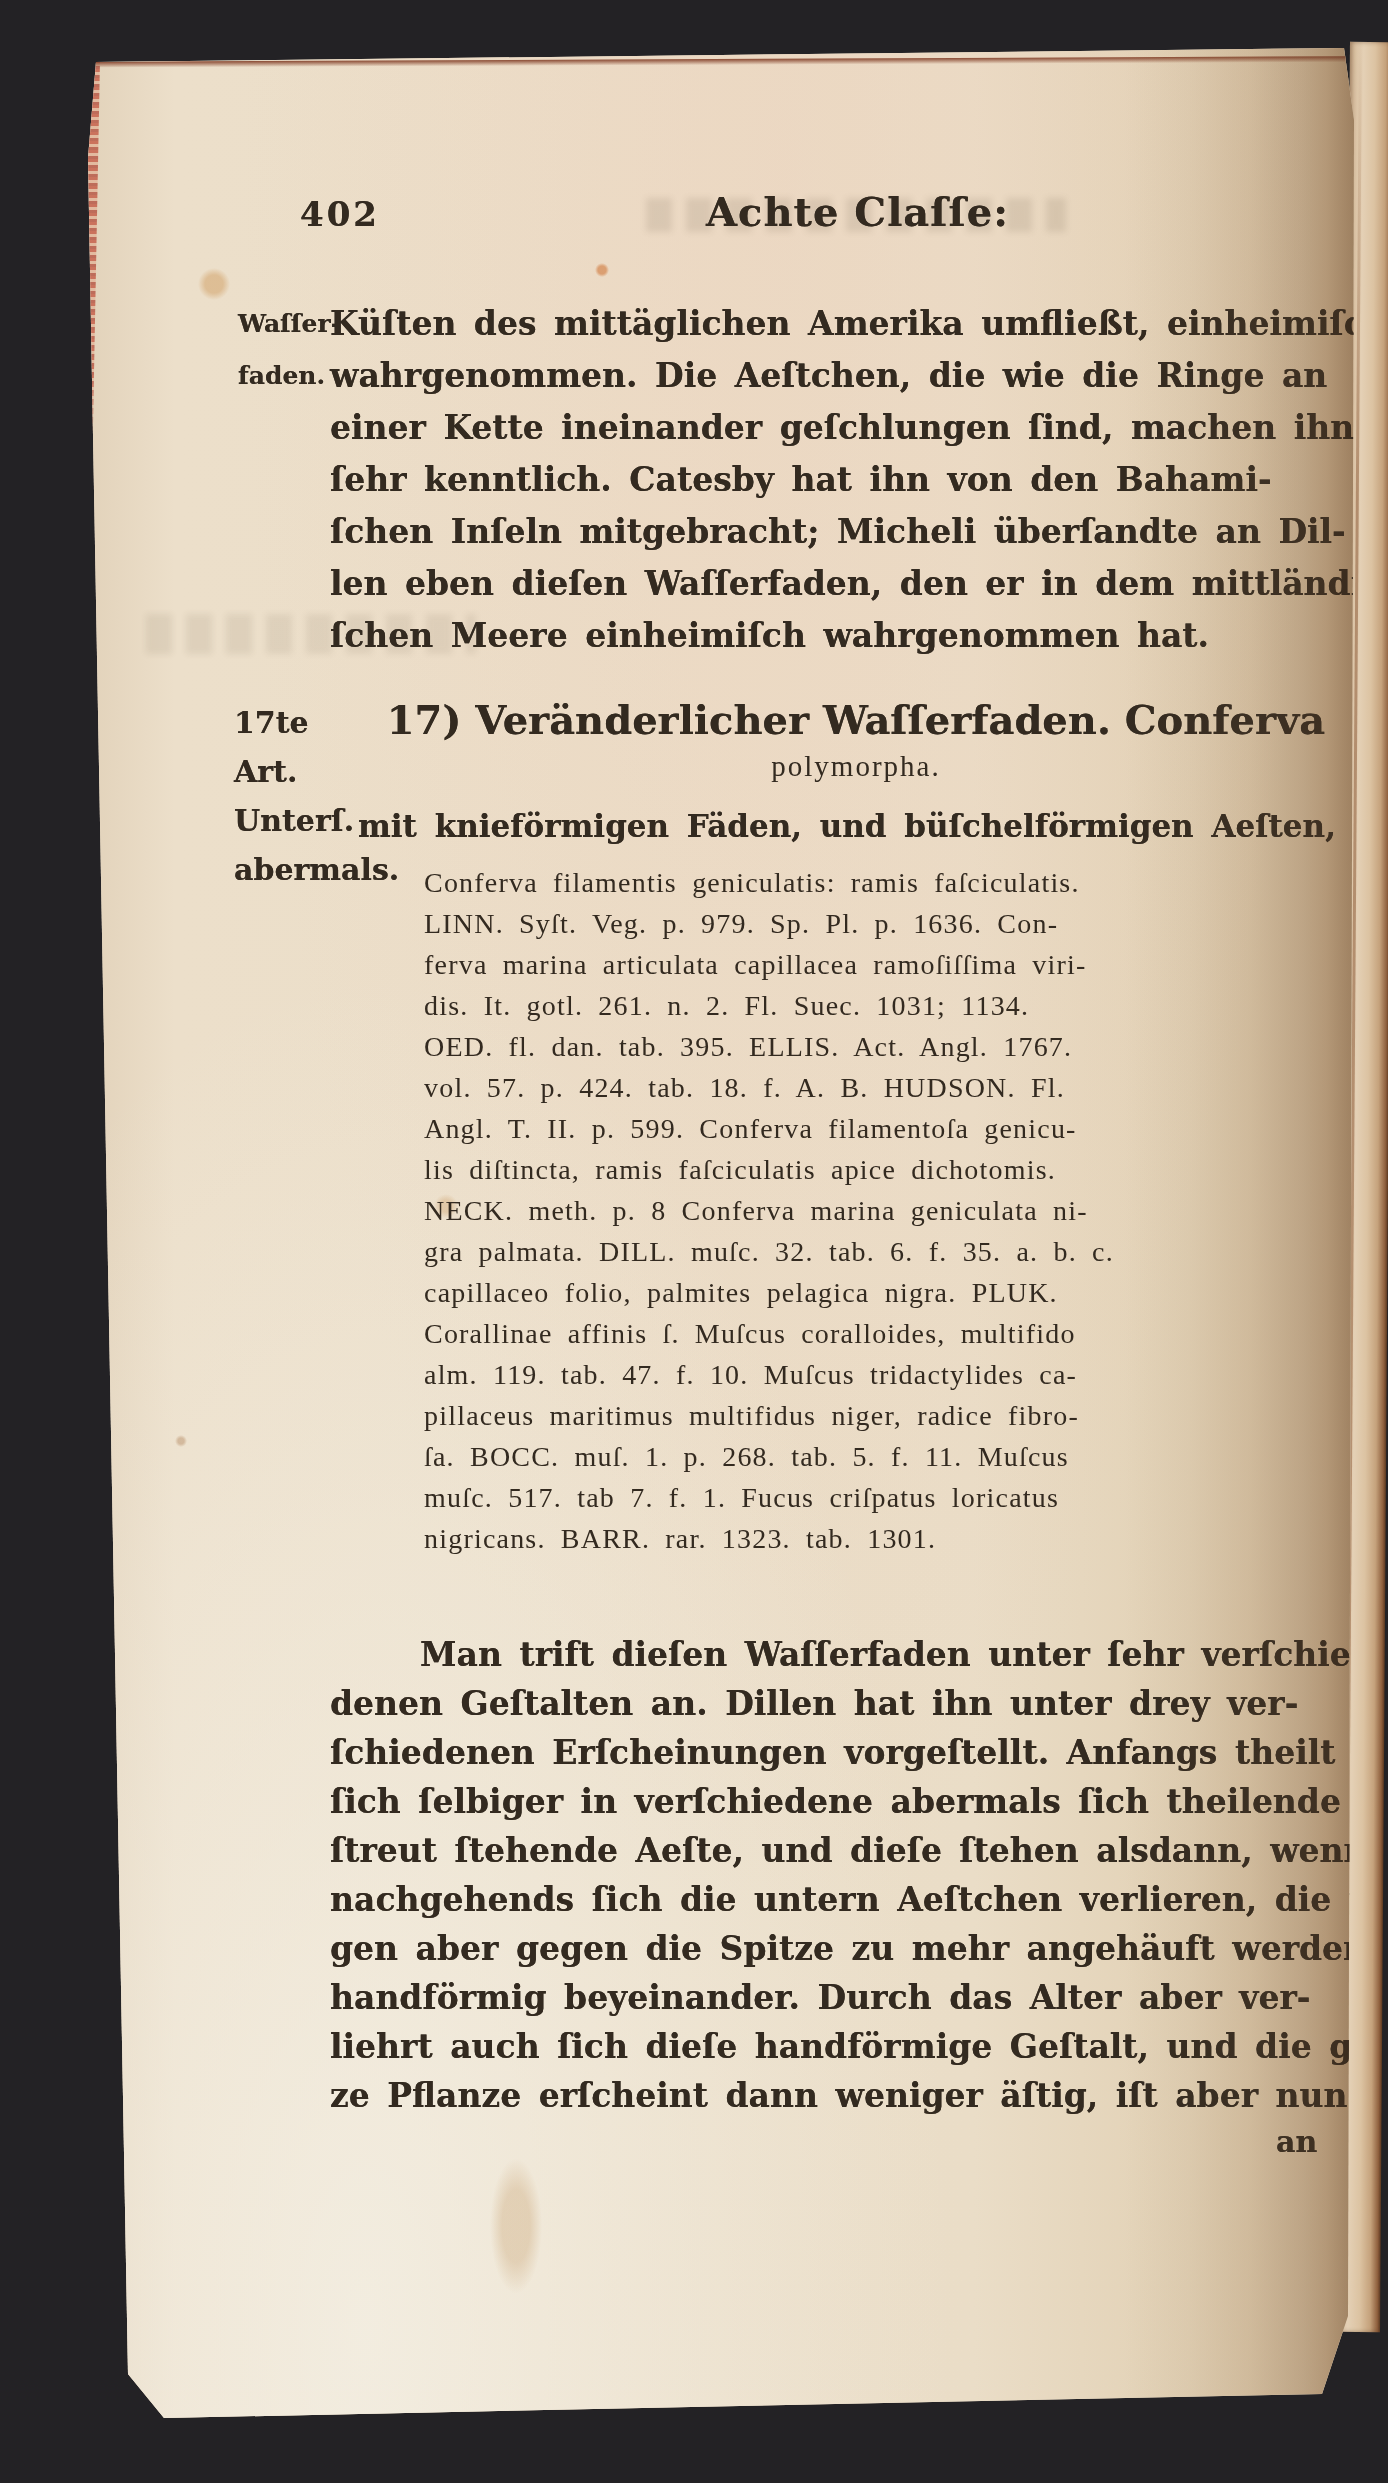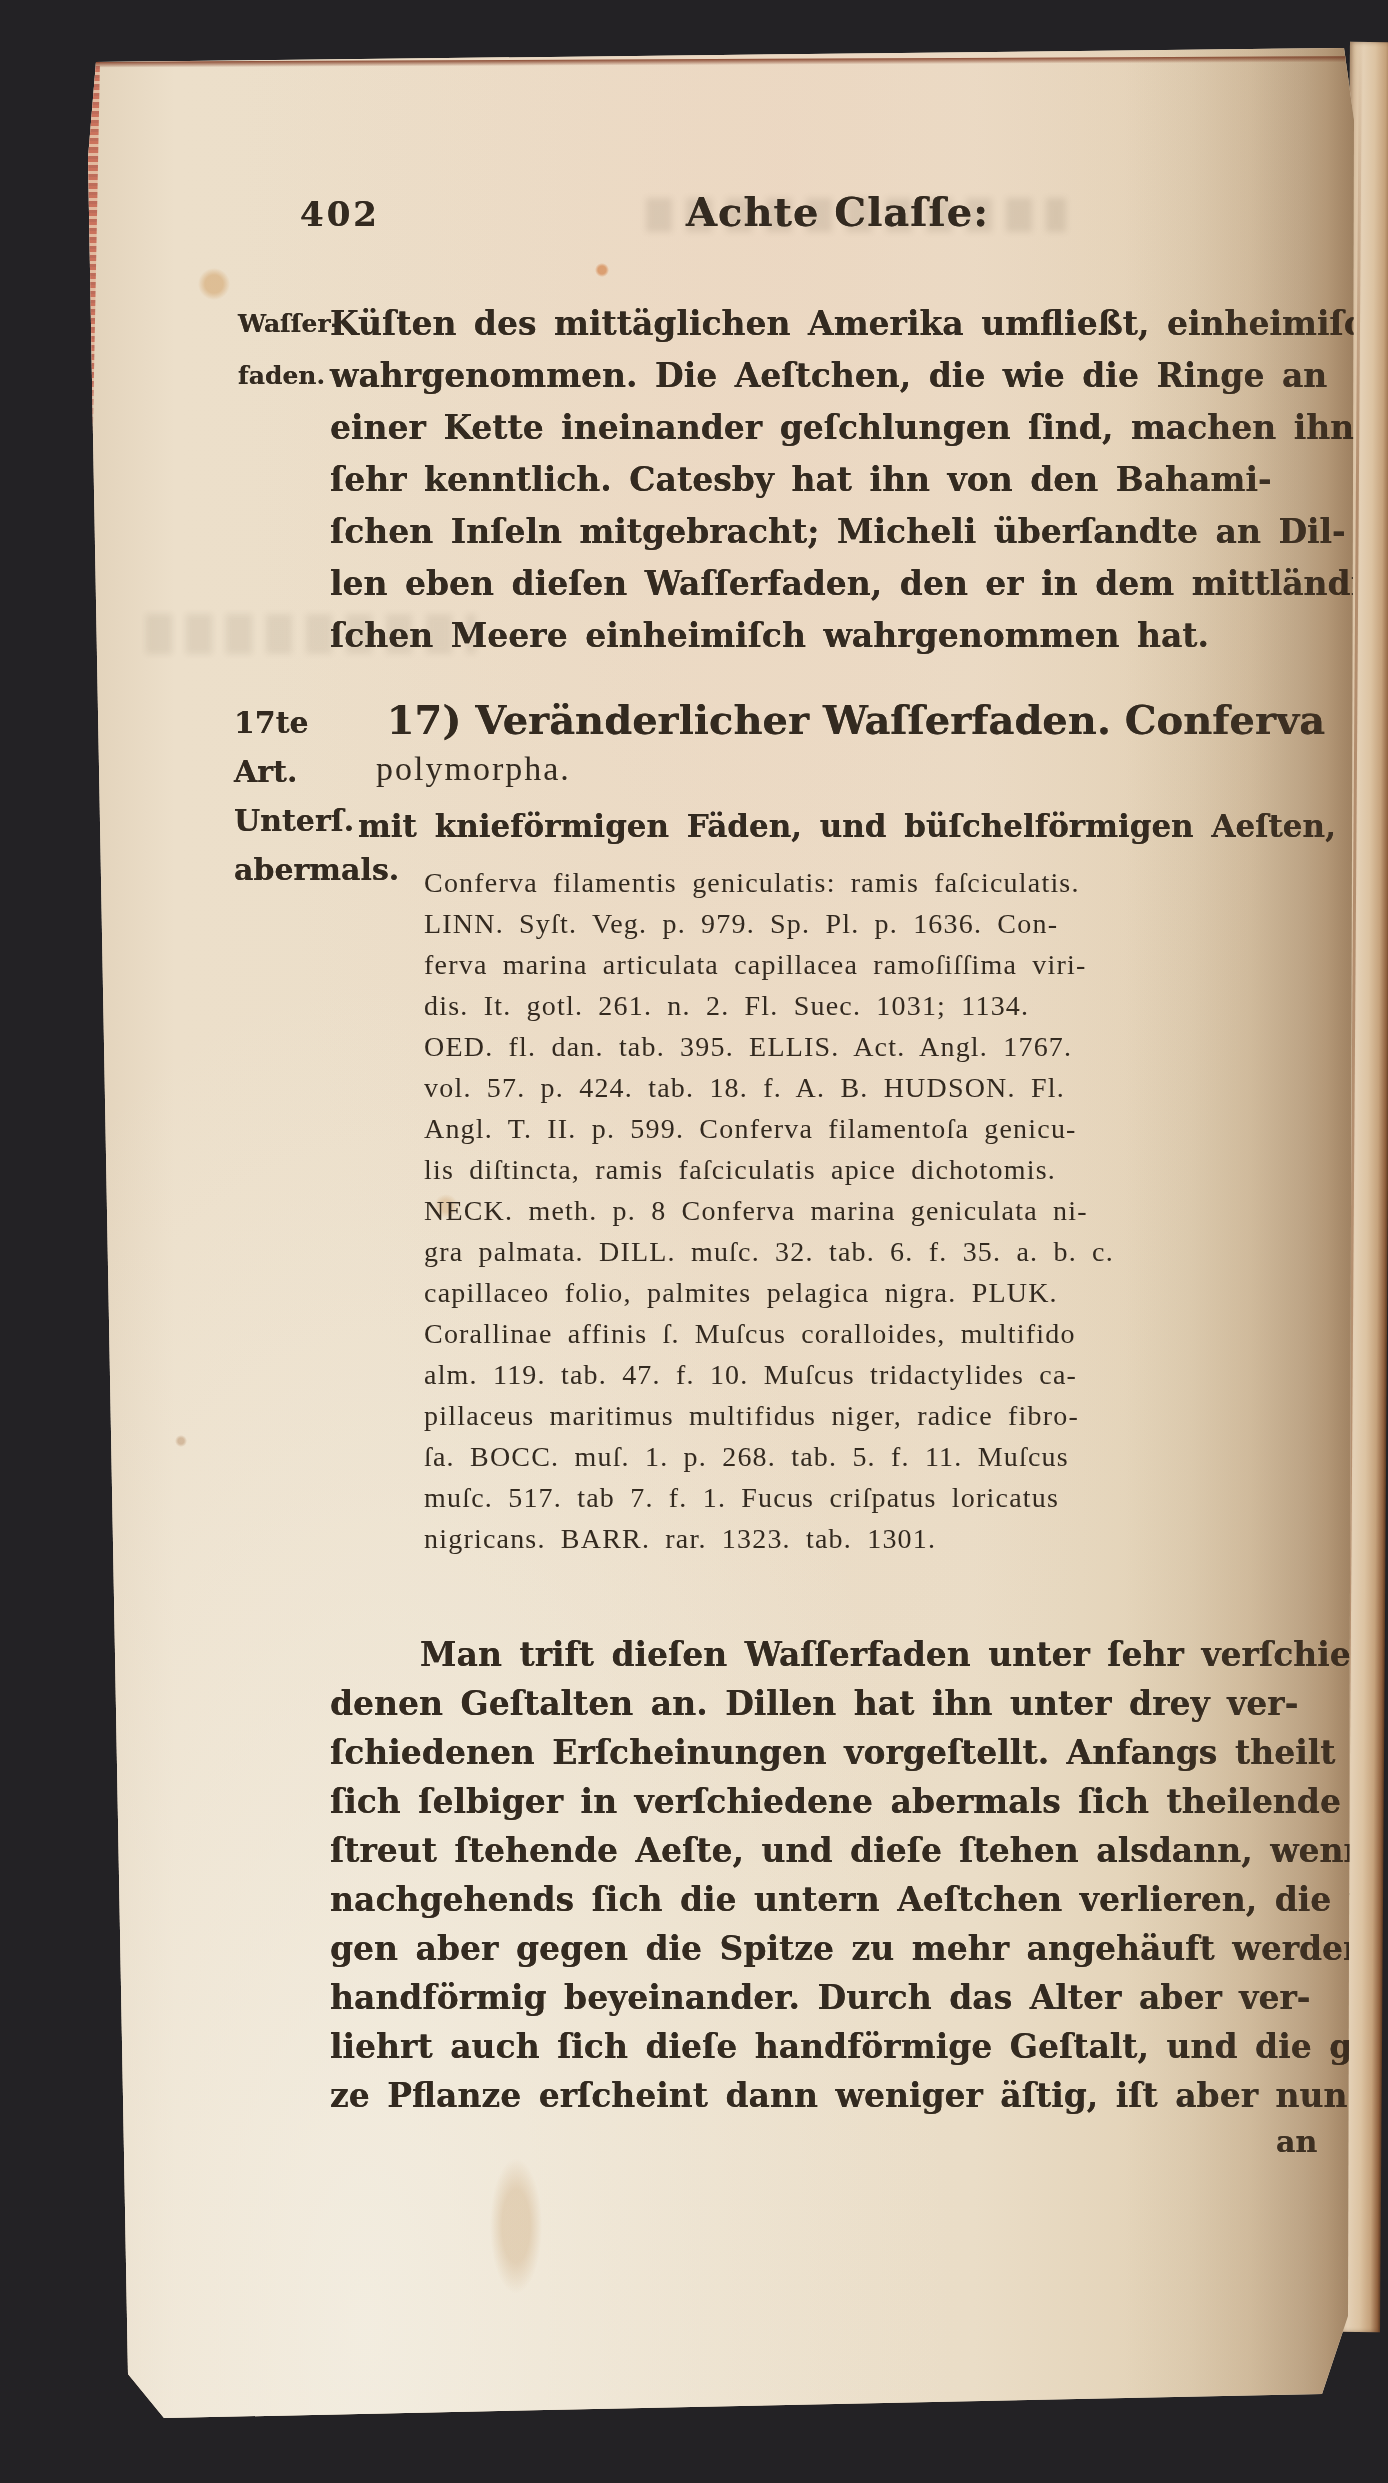--- a/index.html
+++ b/index.html
@@ -61,27 +61,27 @@
     position:absolute;pointer-events:none;filter:blur(3px);opacity:.12;
     background:repeating-linear-gradient(to right,#5a4a35 0 26px, rgba(90,74,53,0) 26px 40px);
   }
   .ghost.g1{left:560px;top:152px;width:420px;height:34px;}
   .ghost.g2{left:60px;top:568px;width:330px;height:40px;opacity:.09;}
   
   .txt{position:absolute;white-space:nowrap;}
   .fraktur{font-weight:bold;text-shadow:0 0 .6px rgba(51,42,32,.85);}
   .header-row{left:0;top:148px;width:1268px;height:50px;}
   .page-number{position:absolute;left:214px;top:0;font-size:34px;font-weight:bold;letter-spacing:3px;}
-  .running-title{position:absolute;left:600px;top:-6px;font-size:40px;font-weight:bold;letter-spacing:1px;}
+  .running-title{position:absolute;left:620px;top:-6px;font-size:40px;font-weight:bold;letter-spacing:1px;}
   .margin-1{left:132px;top:252px;font-size:25px;line-height:52px;margin-left:20px;}
   .margin-2{left:148px;top:652px;font-size:30px;line-height:49px;}
   .margin-1 div,.margin-2 div{white-space:nowrap;}
   .para-1{left:244px;top:252px;font-size:33px;line-height:52px;word-spacing:6px;}
   .heading-1{left:290px;top:650px;width:960px;text-align:center;font-size:40px;font-weight:bold;}
-  .heading-2{left:290px;top:704px;width:960px;font-size:34px;letter-spacing:2px;font-family:"Liberation Serif","DejaVu Serif",serif;}
+  .heading-2{left:290px;top:704px;width:960px;text-align:center;font-size:29px;letter-spacing:2px;font-family:"Liberation Serif","DejaVu Serif",serif;}
   .diagnosis{left:272px;top:762px;font-size:31px;word-spacing:7px;}
   .synonymy{left:338px;top:816px;font-size:28px;line-height:41px;letter-spacing:1.2px;word-spacing:7px;font-family:"Liberation Serif","DejaVu Serif",serif;}
   .synonymy div{white-space:nowrap;}
   .para-2{left:244px;top:1584px;font-size:33px;line-height:49px;word-spacing:6px;}
   .para-1 div,.para-2 div{white-space:nowrap;}
   .para-2 div:first-child{padding-left:90px;}
   .catchword{left:1190px;top:2078px;font-size:30px;font-weight:bold;}
 </style>
 </head>
 <body>

